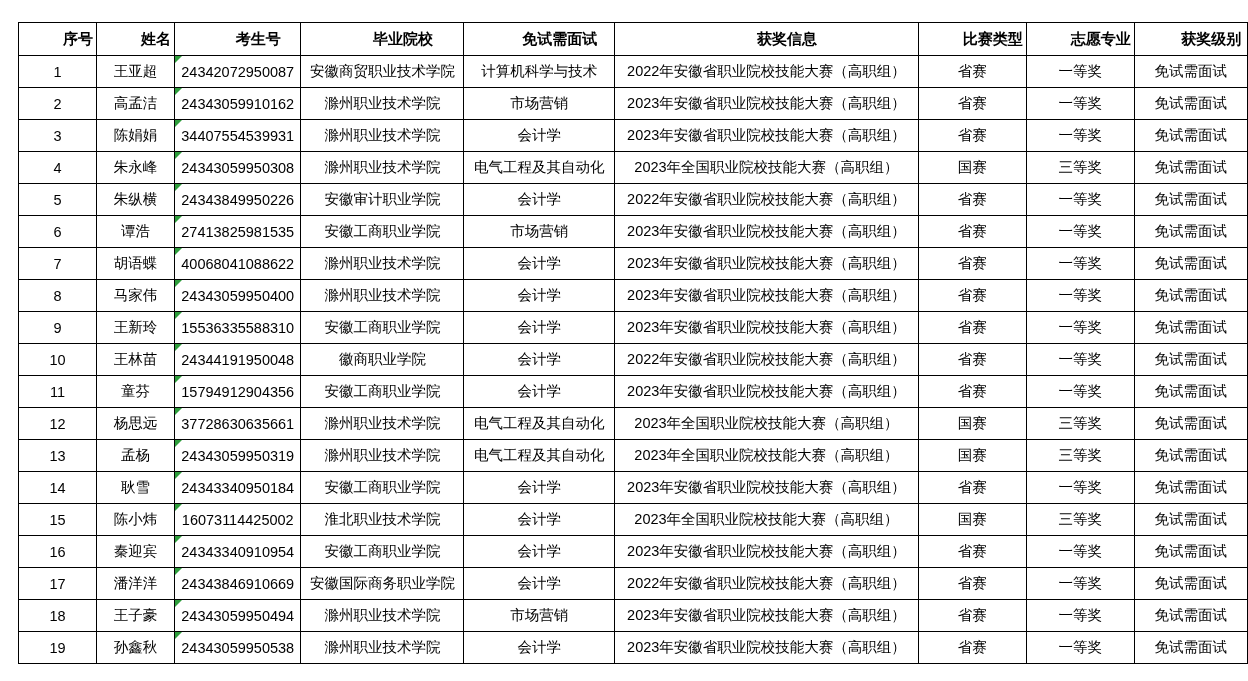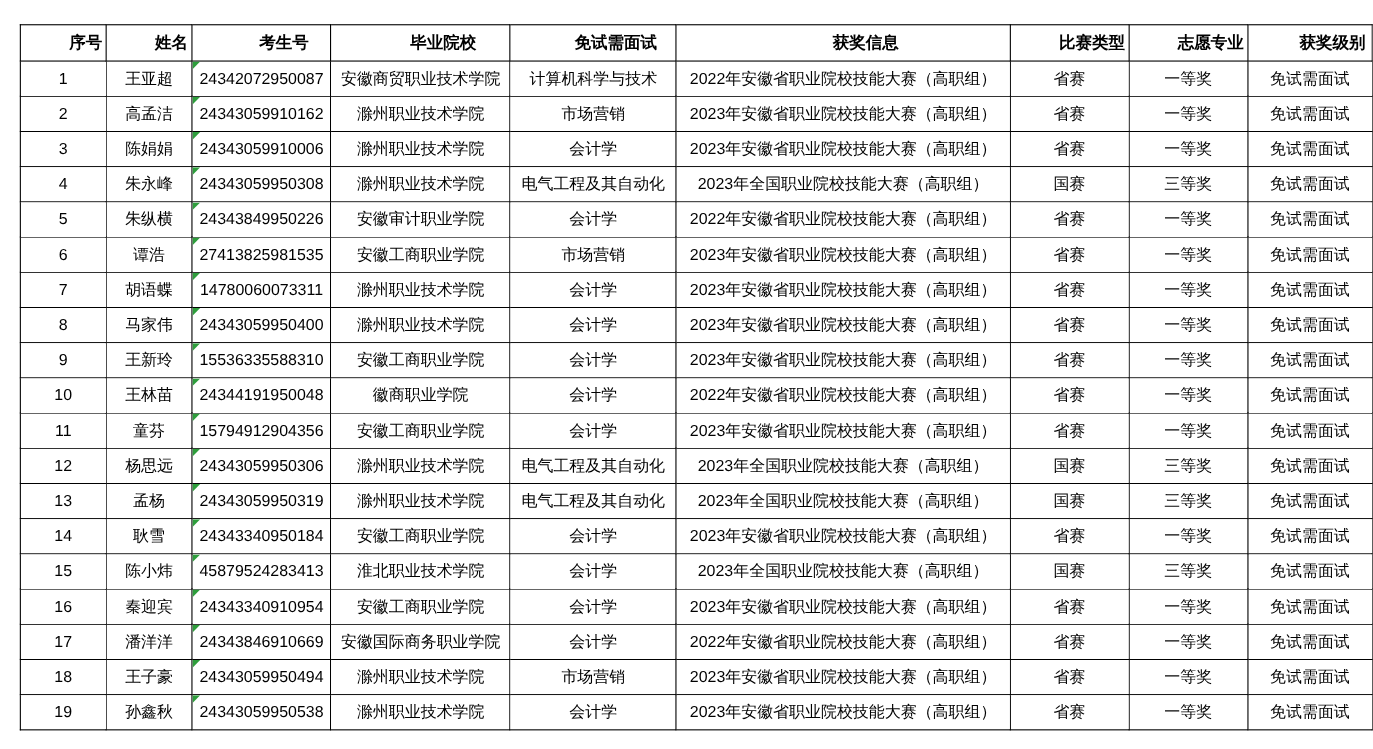--- a/index.html
+++ b/index.html
@@ -103,21 +103,21 @@
           <td><span>滁州职业技术学院</span></td>
           <td><span>市场营销</span></td>
           <td><span>2023年安徽省职业院校技能大赛（高职组）</span></td>
           <td><span>省赛</span></td>
           <td><span>一等奖</span></td>
           <td><span>免试需面试</span></td>
         </tr>
         <tr>
           <td><span>3</span></td>
           <td><span>陈娟娟</span></td>
-          <td class="exam-no"><span class="tri"></span><span>24343059910006</span></td>
+          <td class="exam-no"><span class="tri"></span><span>34407554539931</span></td>
           <td><span>滁州职业技术学院</span></td>
           <td><span>会计学</span></td>
           <td><span>2023年安徽省职业院校技能大赛（高职组）</span></td>
           <td><span>省赛</span></td>
           <td><span>一等奖</span></td>
           <td><span>免试需面试</span></td>
         </tr>
         <tr>
           <td><span>4</span></td>
           <td><span>朱永峰</span></td>
@@ -147,21 +147,21 @@
           <td><span>安徽工商职业学院</span></td>
           <td><span>市场营销</span></td>
           <td><span>2023年安徽省职业院校技能大赛（高职组）</span></td>
           <td><span>省赛</span></td>
           <td><span>一等奖</span></td>
           <td><span>免试需面试</span></td>
         </tr>
         <tr>
           <td><span>7</span></td>
           <td><span>胡语蝶</span></td>
-          <td class="exam-no"><span class="tri"></span><span>14780060073311</span></td>
+          <td class="exam-no"><span class="tri"></span><span>40068041088622</span></td>
           <td><span>滁州职业技术学院</span></td>
           <td><span>会计学</span></td>
           <td><span>2023年安徽省职业院校技能大赛（高职组）</span></td>
           <td><span>省赛</span></td>
           <td><span>一等奖</span></td>
           <td><span>免试需面试</span></td>
         </tr>
         <tr>
           <td><span>8</span></td>
           <td><span>马家伟</span></td>
@@ -202,21 +202,21 @@
           <td><span>安徽工商职业学院</span></td>
           <td><span>会计学</span></td>
           <td><span>2023年安徽省职业院校技能大赛（高职组）</span></td>
           <td><span>省赛</span></td>
           <td><span>一等奖</span></td>
           <td><span>免试需面试</span></td>
         </tr>
         <tr>
           <td><span>12</span></td>
           <td><span>杨思远</span></td>
-          <td class="exam-no"><span class="tri"></span><span>24343059950306</span></td>
+          <td class="exam-no"><span class="tri"></span><span>37728630635661</span></td>
           <td><span>滁州职业技术学院</span></td>
           <td><span>电气工程及其自动化</span></td>
           <td><span>2023年全国职业院校技能大赛（高职组）</span></td>
           <td><span>国赛</span></td>
           <td><span>三等奖</span></td>
           <td><span>免试需面试</span></td>
         </tr>
         <tr>
           <td><span>13</span></td>
           <td><span>孟杨</span></td>
@@ -235,21 +235,21 @@
           <td><span>安徽工商职业学院</span></td>
           <td><span>会计学</span></td>
           <td><span>2023年安徽省职业院校技能大赛（高职组）</span></td>
           <td><span>省赛</span></td>
           <td><span>一等奖</span></td>
           <td><span>免试需面试</span></td>
         </tr>
         <tr>
           <td><span>15</span></td>
           <td><span>陈小炜</span></td>
-          <td class="exam-no"><span class="tri"></span><span>45879524283413</span></td>
+          <td class="exam-no"><span class="tri"></span><span>16073114425002</span></td>
           <td><span>淮北职业技术学院</span></td>
           <td><span>会计学</span></td>
           <td><span>2023年全国职业院校技能大赛（高职组）</span></td>
           <td><span>国赛</span></td>
           <td><span>三等奖</span></td>
           <td><span>免试需面试</span></td>
         </tr>
         <tr>
           <td><span>16</span></td>
           <td><span>秦迎宾</span></td>

